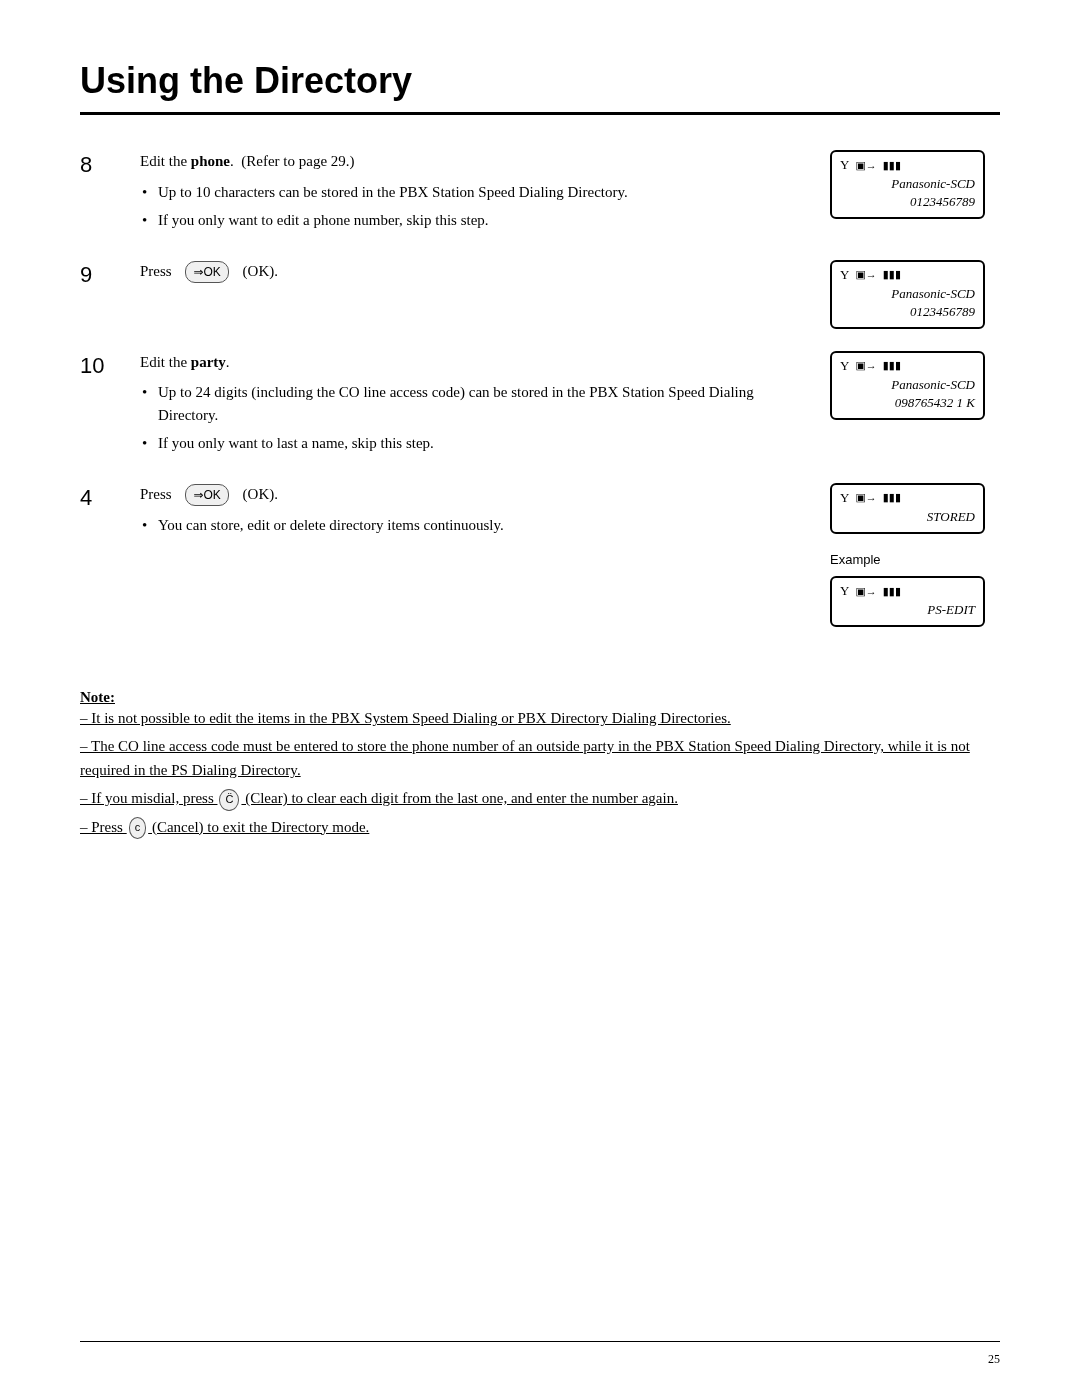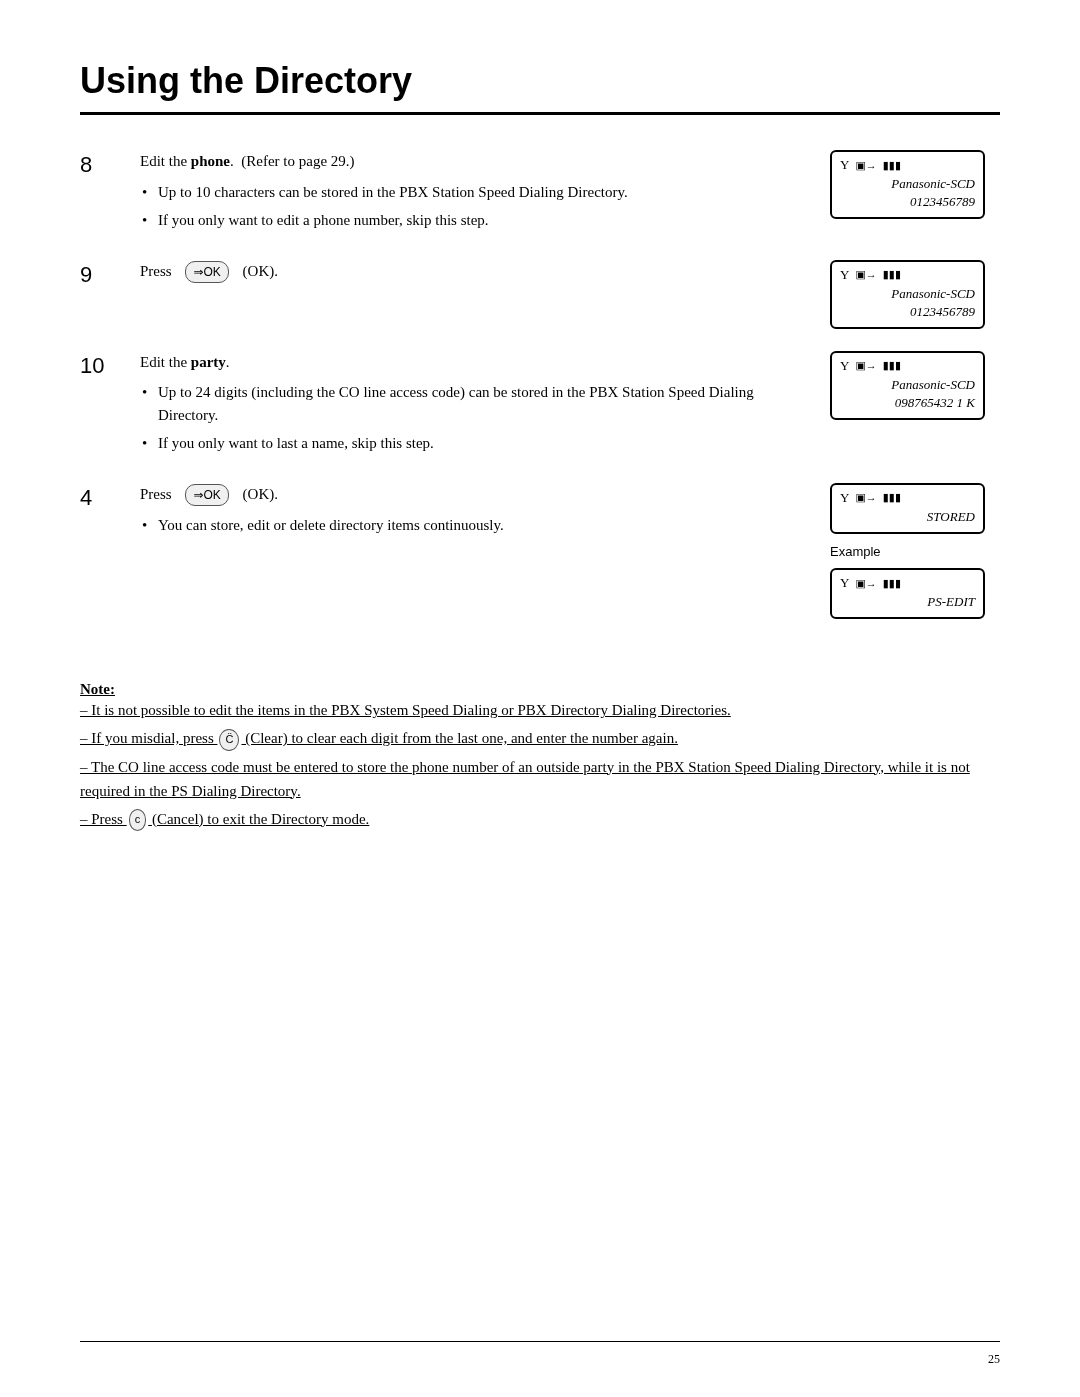--- a/index.html
+++ b/index.html
@@ -169,21 +169,21 @@
       font-family: Arial, sans-serif;
       background: #f0f0f0;
       vertical-align: middle;
       margin: 0 2px;
     }
 
     
     .example-label {
       font-size: 13px;
       font-family: Arial, sans-serif;
-      margin-top: 4px;
+      margin-top: 12px;
       margin-bottom: 3px;
     }
 
     
     .note-section {
       display: flex;
       flex-direction: column;
       margin-top: 30px;
       padding-top: 10px;
       text-decoration: underline;
@@ -346,22 +346,22 @@
             <div>PS-EDIT</div>
           </div>
         </div>
       </div>
     </div>
 
     <div class="note-section">
       <div class="note-label">Note:</div>
       <div class="note-body">
         <p>– It is not possible to edit the items in the PBX System Speed Dialing or PBX Directory Dialing Directories.</p>
+        <p>– The CO line access code must be entered to store the phone number of an outside party in the PBX Station Speed Dialing Directory, while it is not required in the PS Dialing Directory.</p>
         <p>– If you misdial, press <span class="clear-btn">C̈</span> (Clear) to clear each digit from the last one, and enter the number again.</p>
-        <p>– The CO line access code must be entered to store the phone number of an outside party in the PBX Station Speed Dialing Directory, while it is not required in the PS Dialing Directory.</p>
         <p>– Press <span class="cancel-btn">c</span> (Cancel) to exit the Directory mode.</p>
       </div>
     </div>
 
   </div>
 
   <div class="bottom-divider"></div>
   <div class="page-number">25</div>
 
 </div>

